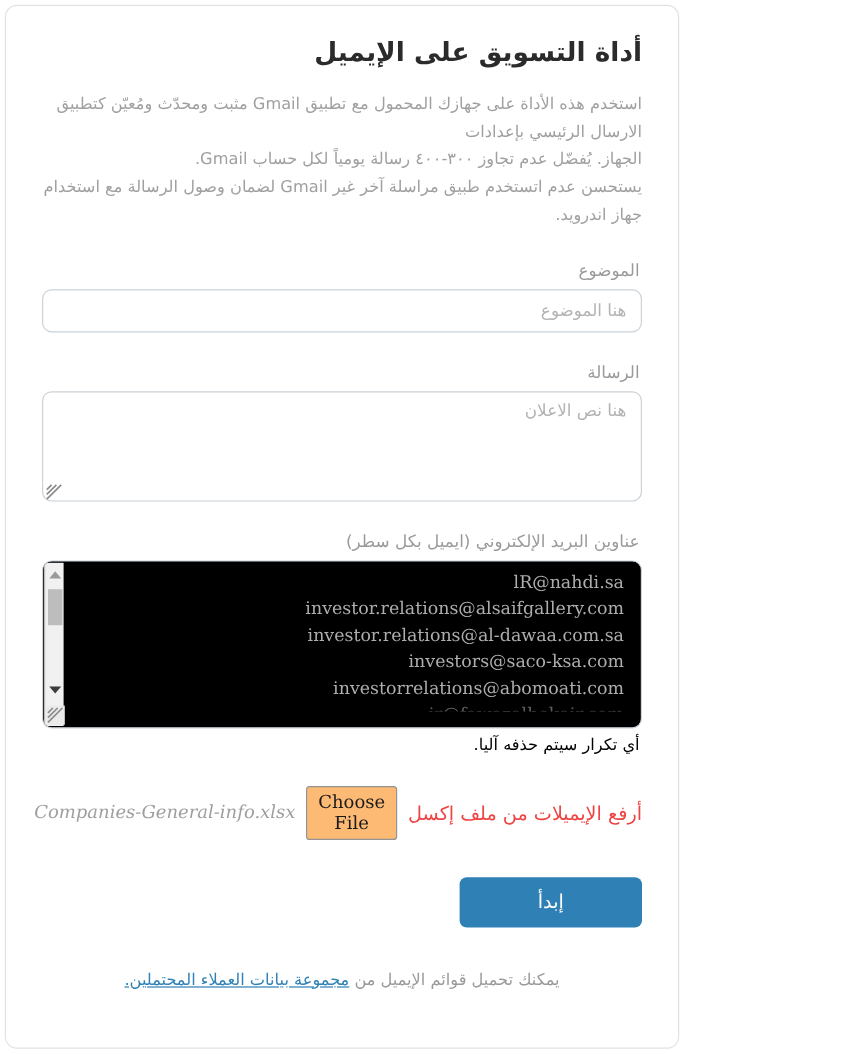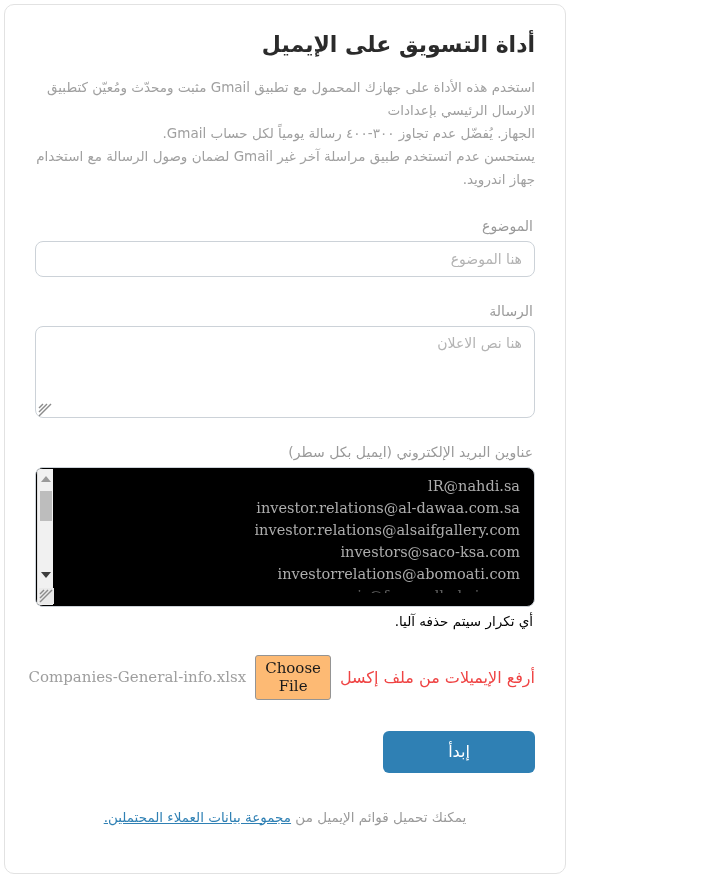--- a/index.html
+++ b/index.html
@@ -223,20 +223,21 @@
     padding: 3px 9px 4px 9px;
     line-height: 1.2;
     cursor: pointer;
   }
   .file-name {
     font-family: "DejaVu Serif", "Liberation Serif", serif;
     font-size: 15px;
     color: #9e9e9e;
     direction: ltr;
     white-space: nowrap;
+    font-style: italic;
   }
 
   .submit-row {
     display: flex;
     justify-content: flex-start;
     padding: 31px 0 0 0;
   }
   .submit-btn {
     width: 152px;
     height: 42px;
@@ -291,22 +292,22 @@
           <line x1="1" y1="5" x2="5" y2="1" stroke="#8b8b8b" stroke-width="1.4"></line>
         </svg>
       </span>
     </div>
 
     <label class="field-label">عناوين البريد الإلكتروني (ايميل بكل سطر)</label>
     <div class="emails-wrap">
       <div class="emails-box">
         <div class="emails-list">
           <span class="email-line">lR@nahdi.sa</span>
+          <span class="email-line">investor.relations@alsaifgallery.com</span>
           <span class="email-line">investor.relations@al-dawaa.com.sa</span>
-          <span class="email-line">investor.relations@alsaifgallery.com</span>
           <span class="email-line">investors@saco-ksa.com</span>
           <span class="email-line">investorrelations@abomoati.com</span>
           <span class="email-line clipped">ir@fawazalhokair.com</span>
         </div>
         <div class="scrollbar">
           <span class="sb-arrow up">
               <i></i>
             </span>
           <span class="sb-thumb"></span>
           <span class="sb-arrow down">

